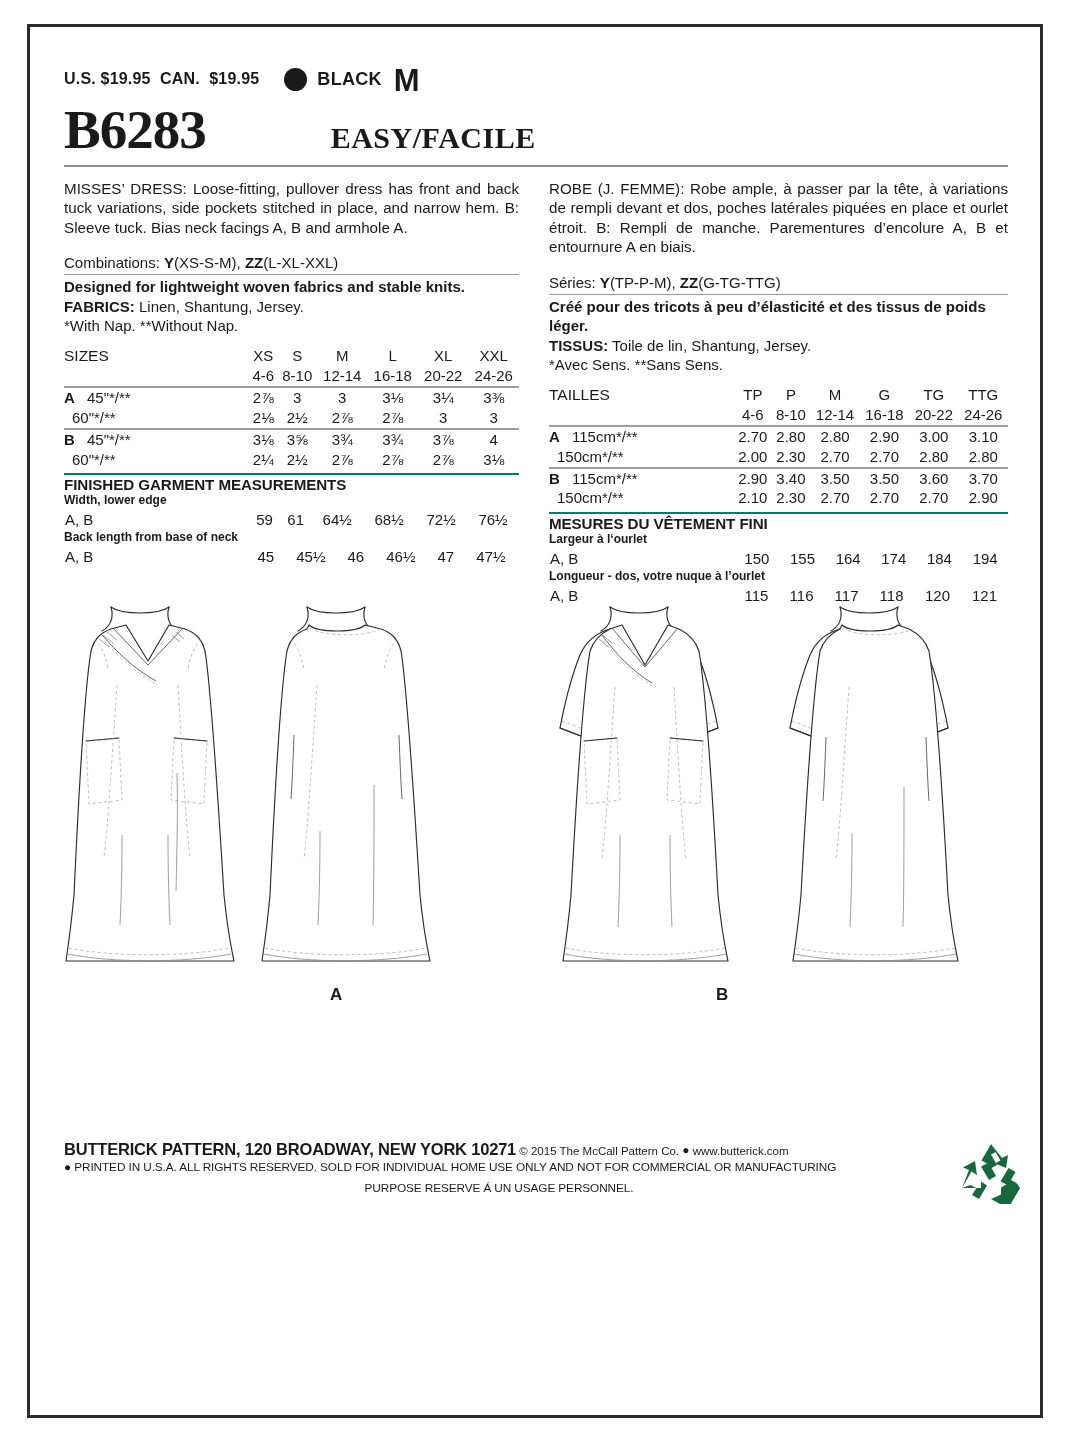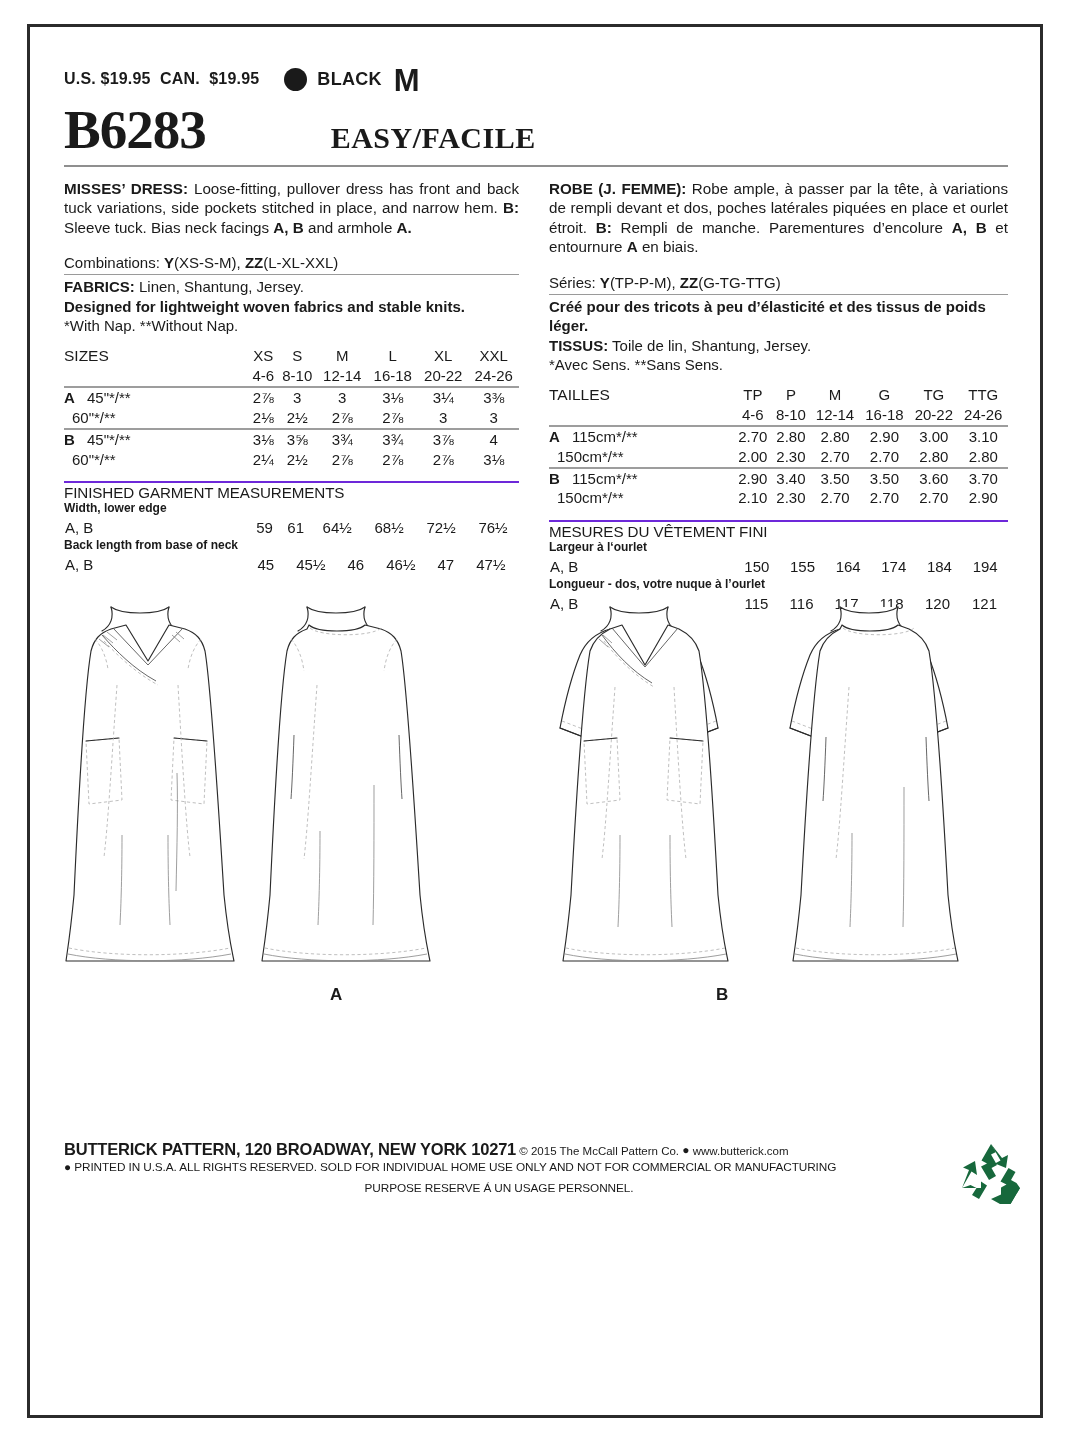--- a/index.html
+++ b/index.html
@@ -99,21 +99,21 @@
   }
   .col { width: 472px; }
   .col.left { padding-right: 17px; }
   .col.right { padding-left: 13px; }
 
   .desc {
     font-size: 15.2px;
     line-height: 1.28;
     text-align: justify;
   }
-  .desc b { font-weight: bold; }
+  .desc b { font-weight: normal; }
 
   .combos {
     font-size: 15px;
     margin-top: 17px;
     padding-bottom: 2px;
   }
   .hr-thin { height: 1px; background: #9a9a9a; margin: 1px 0 2px 0; }
 
   .fab-line { font-size: 15px; line-height: 1.3; }
   .fab-line.bold { font-weight: bold; }
@@ -134,25 +134,25 @@
   }
   table.yard th.lbl, table.yard td.lbl {
     text-align: left;
     width: 185px;
   }
   table.yard th.lbl { font-size: 15.5px; }
   .row-rule td { border-top: 2px solid #9d9d9d; }
   .row-rule-dark td { border-top: 2px solid #9d9d9d; }
 
   .sect-head {
-    font-weight: normal;
+    font-weight: bold;
     font-size: 15.2px;
-    border-top: 2px solid #6d28d9;
+    border-top: 2px solid #0f766e;
     padding-top: 1px;
-    margin-top: 12px;
+    margin-top: 4px;
     letter-spacing: -0.1px;
   }
   .sub-head {
     font-weight: bold;
     font-size: 12px;
     line-height: 1.3;
   }
   table.fin {
     width: 100%;
     border-collapse: collapse;
@@ -247,22 +247,22 @@
   </div>
   <div class="title-rule"></div>
 
   <div class="cols">
 
     <div class="col left">
       <div class="desc"><b>MISSES’ DRESS:</b> Loose-fitting, pullover dress has front and back tuck variations, side pockets stitched in place, and narrow hem. <b>B:</b> Sleeve tuck. Bias neck facings <b>A, B</b> and armhole <b>A.</b></div>
 
       <div class="combos">Combinations: <b>Y</b>(XS-S-M), <b>ZZ</b>(L-XL-XXL)</div>
       <div class="hr-thin"></div>
+      <div class="fab-line bold">Designed for lightweight woven fabrics and stable knits.</div>
       <div class="fab-line"><b>FABRICS:</b> Linen, Shantung, Jersey.</div>
-      <div class="fab-line bold">Designed for lightweight woven fabrics and stable knits.</div>
       <div class="fab-line">*With Nap. **Without Nap.</div>
 
       <table class="yard">
         <thead>
           <tr>
             <th class="lbl">SIZES</th>
             <th>XS</th>
             <th>S</th>
             <th>M</th>
             <th>L</th>

